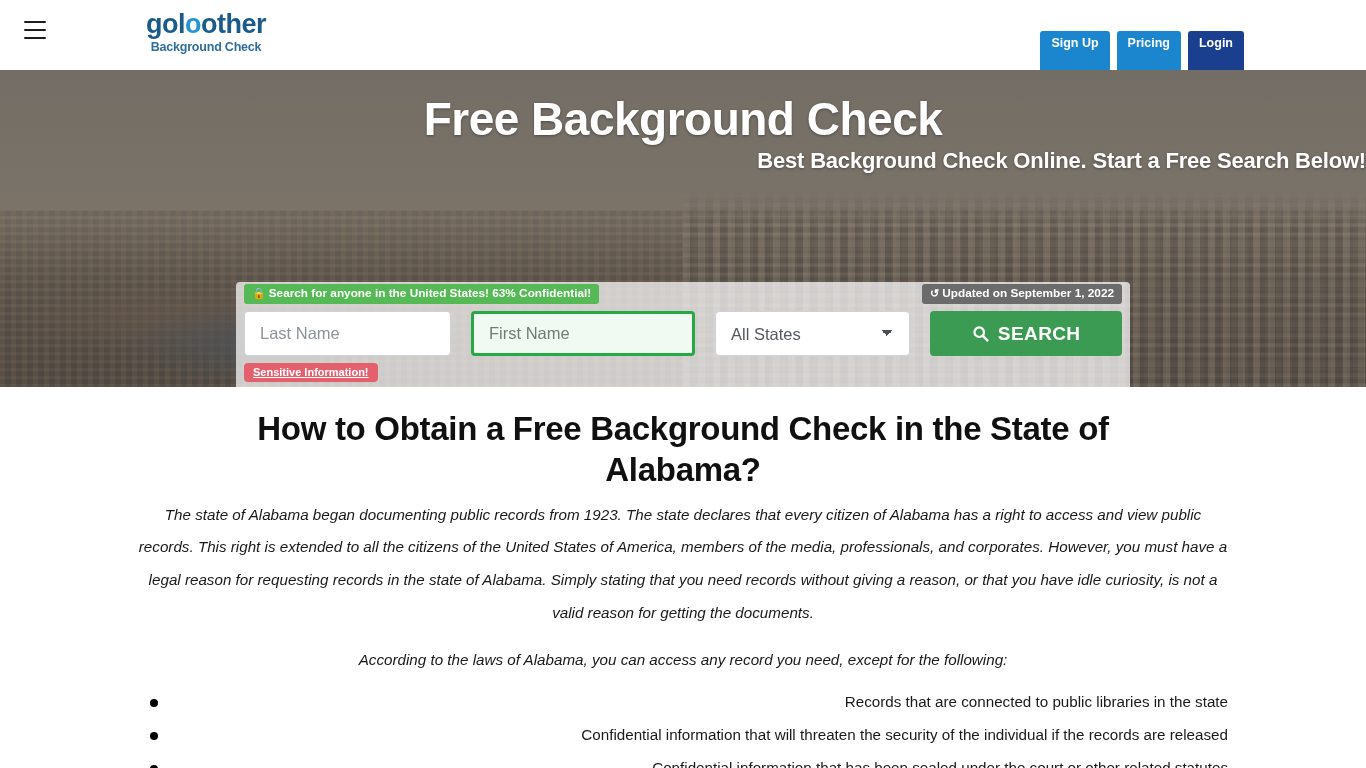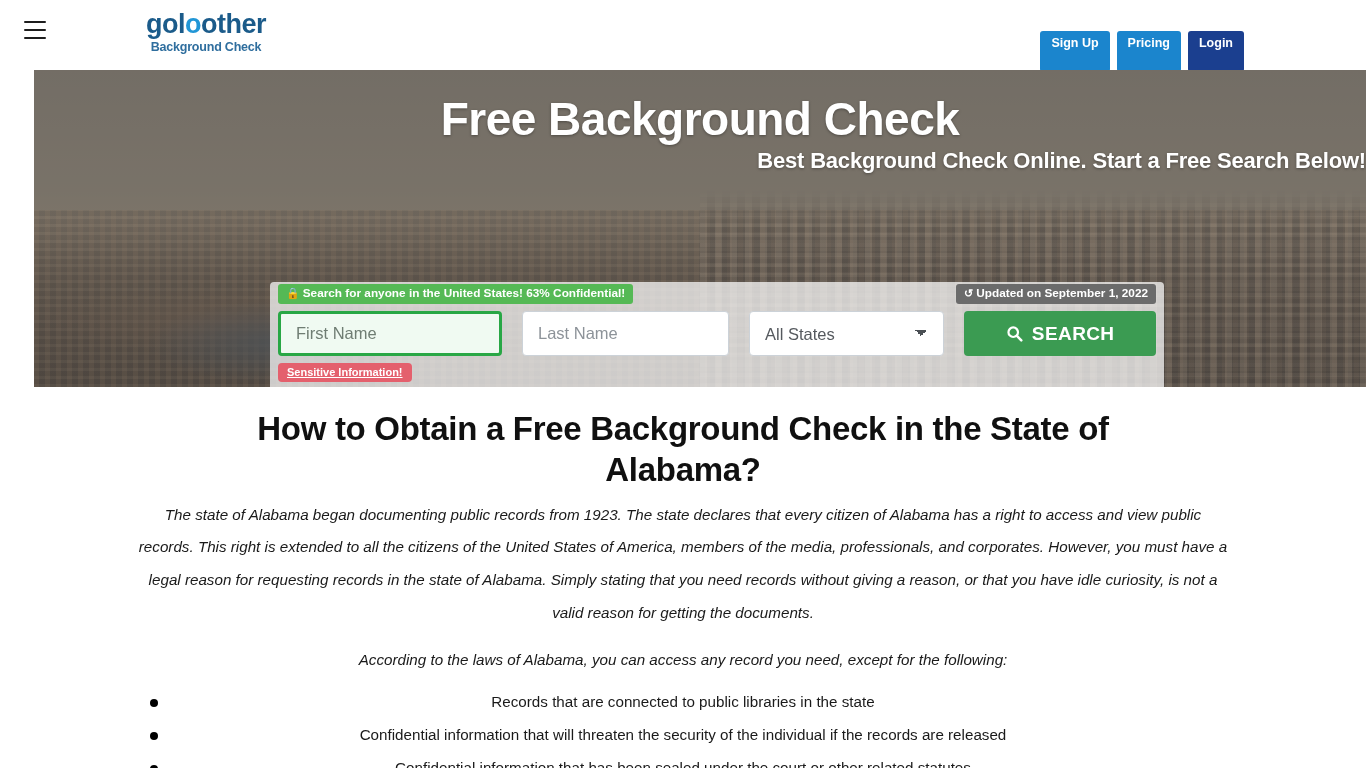--- a/index.html
+++ b/index.html
@@ -84,21 +84,20 @@
   }
   .hbtn.light { background: #1b85cd; }
   .hbtn.dark  { background: #1b3f8f; }
 
   
   .hero {
     position: relative;
     height: 317px;
     overflow: hidden;
     background: #b91c1c;
-    margin-left: 34px;
   }
   .hero-photo {
     position: absolute;
     inset: 0;
     background:
       
       linear-gradient(to bottom, #8e8578 0px, #9b8f7e 120px, #a2937f 150px, #8d7e6c 175px, #6d5f50 210px, #5a4d41 260px, #4e4238 317px);
   }
   
   .hero-photo::before {
@@ -290,21 +289,21 @@
     font-style: italic;
   }
   .article-body p.spaced { margin-top: 14px; }
   ul.rec-list {
     list-style: none;
     margin: 10px 0 0;
     padding: 0;
   }
   ul.rec-list li {
     position: relative;
-    text-align: center;
+    text-align: right;
     font-size: 15.2px;
     color: #1a1a1a;
     line-height: 2.15;
   }
   ul.rec-list li::before {
     content: "";
     position: absolute;
     left: 12px;
     top: 13px;
     width: 8px;
@@ -348,22 +347,22 @@
     <div class="pill-row">
       <div class="pill pill-confidential">
         <span class="gl-icon">🔒</span><span>Search for anyone in the United States! 63% Confidential!</span>
       </div>
       <div class="pill pill-updated">
         <span class="gl-icon">↺</span><span>Updated on September 1, 2022</span>
       </div>
     </div>
 
     <div class="fields-row">
+      <input class="field field-last" type="text" placeholder="Last Name" style="">
       <input class="field field-first" type="text" placeholder="First Name" style="">
-      <input class="field field-last" type="text" placeholder="Last Name" style="">
       <select class="field field-state">
         <option>All States</option>
       </select>
       <button class="search-btn">
         <svg width="17" height="17" viewBox="0 0 20 20">
           <circle cx="8.5" cy="8.5" r="5.6" fill="none" stroke="#ffffff" stroke-width="2.6"></circle>
           <line x1="12.8" y1="12.8" x2="18" y2="18" stroke="#ffffff" stroke-width="3" stroke-linecap="round"></line>
         </svg>
         <span>SEARCH</span>
       </button>

